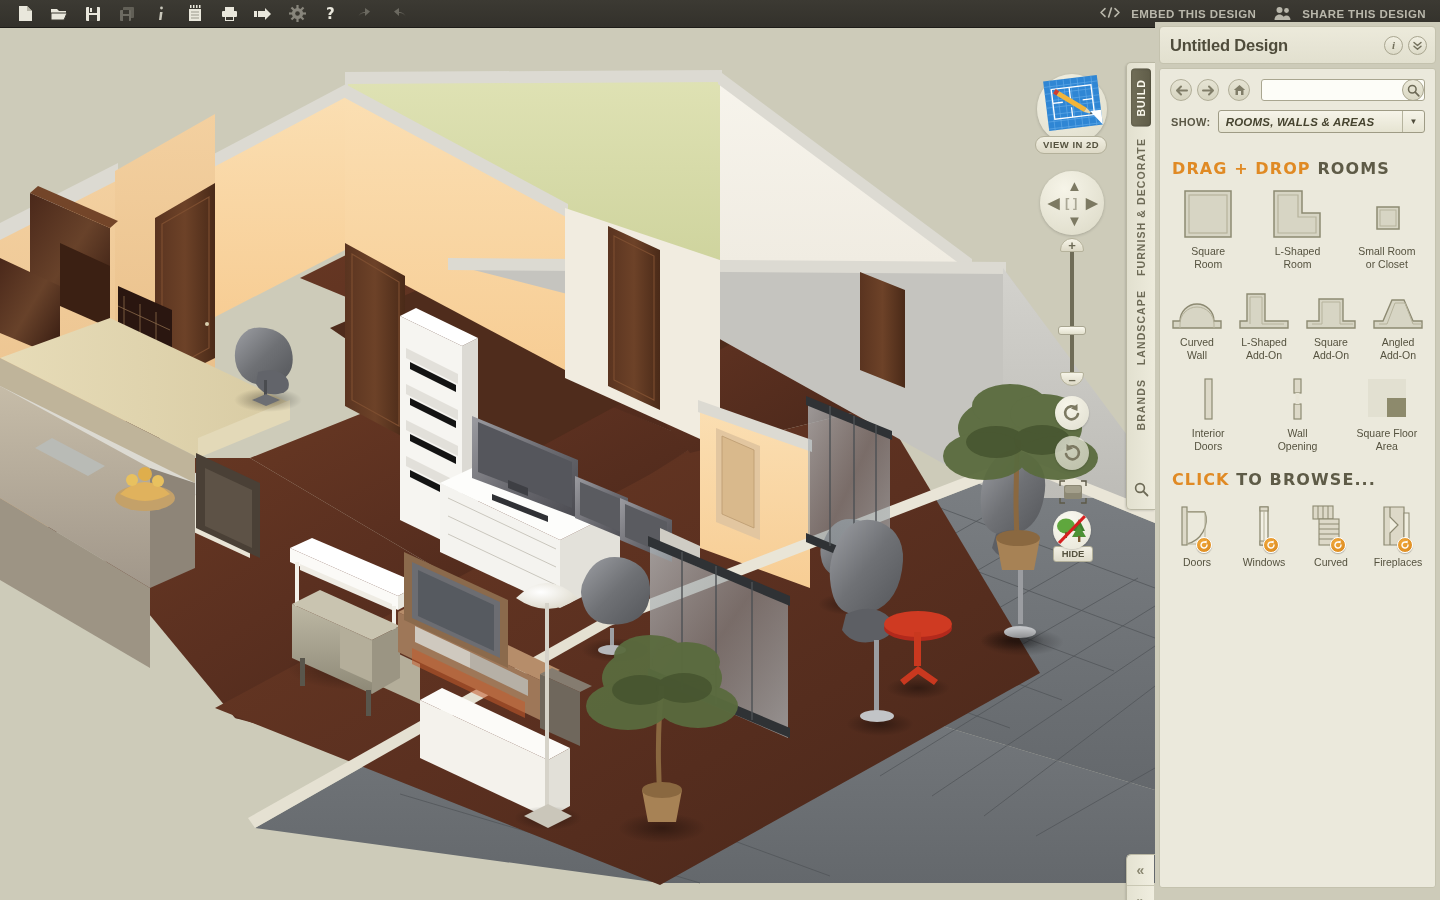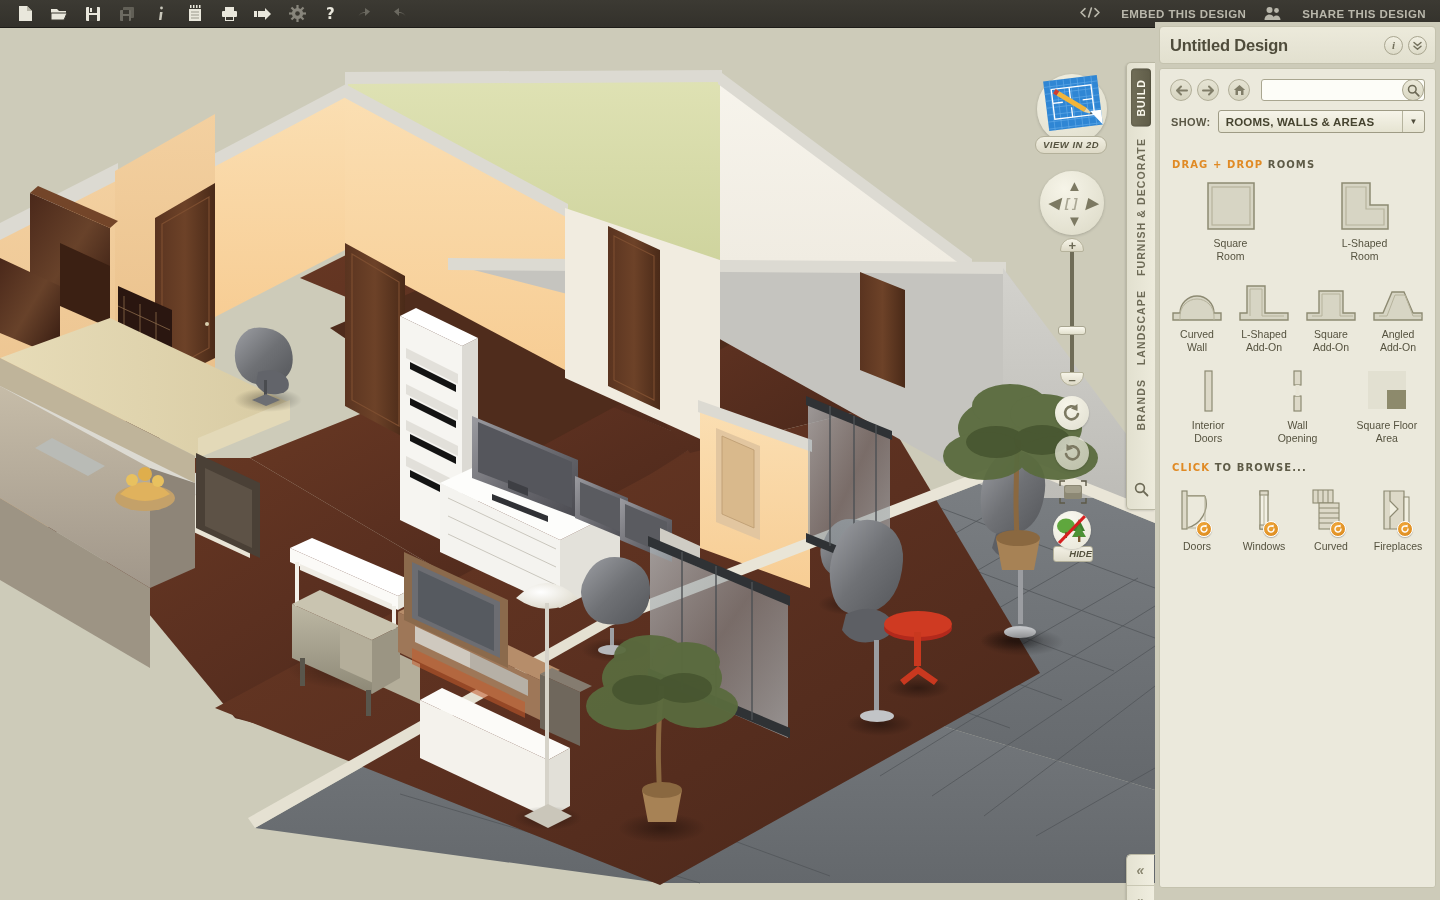--- a/index.html
+++ b/index.html
@@ -25,21 +25,21 @@
     display: flex; align-items: center; justify-content: center;
     cursor: pointer;
   }
   .tb-btn svg { display: block; }
 
   .tb-right {
     margin-left: auto; display: flex; align-items: center;
     padding-right: 14px; gap: 18px;
   }
   .tb-link {
-    display: flex; align-items: center; gap: 20px;
+    display: flex; align-items: center; gap: 10px;
     color: #b9b7ab; font-size: 11.5px; font-weight: bold;
     letter-spacing: 0.4px; cursor: pointer;
   }
 
   
   #tabbar {
     position: absolute; top: 28px; left: 0;
     width: 1155px; height: 33px;
     background: linear-gradient(#c8c6b3, #c2c0ad);
   }
@@ -65,21 +65,20 @@
     color: #a5a28c; font-size: 19px; font-weight: bold;
     line-height: 14px; cursor: pointer;
   }
 
   
   #canvas {
     position: absolute; top: 28px; left: 0;
     width: 1155px; height: 872px;
     background: #cdcbb9;
     overflow: hidden;
-    font-style: italic;
   }
   #scene { position: absolute; inset: 0; }
 
   
   #vtabs {
     position: absolute; top: 62px; left: 1126px;
     width: 29px; height: 448px;
     background: linear-gradient(to right, #e2e0cf, #edebdc);
     border: 1px solid #bab8a4;
     border-right: none;
@@ -204,21 +203,20 @@
     background: radial-gradient(circle at 36% 28%, #fbfaf2, #e6e4d6);
     box-shadow: 0 1px 2px rgba(0,0,0,0.18);
     position: relative; overflow: hidden;
   }
   .hide-label {
     margin-top: -3px;
     background: linear-gradient(#f3f1e5,#dfdccb);
     border: 1px solid #b3b09a; border-radius: 3px;
     font-size: 9.5px; font-weight: bold; color: #55523f;
     padding: 1px 0 2px;
-    text-align: right;
   }
 
   
   .collapse-col {
     position: absolute; left: 1126px; top: 826px;
     width: 29px;
     border: 1px solid #bab8a4; border-right: none;
     border-radius: 5px 0 0 5px;
     overflow: hidden;
     box-shadow: -1px 1px 2px rgba(0,0,0,0.1);
@@ -309,33 +307,33 @@
     letter-spacing: 0.4px;
   }
   .select-box {
     flex: 1; height: 23px;
     border: 1px solid #9e9b85; border-radius: 3px;
     background: linear-gradient(#f6f4e9, #e6e4d2);
     display: flex; align-items: center;
     padding-left: 7px;
     font-size: 11.5px; font-weight: bold; color: #46442f;
     letter-spacing: 0.2px;
-    cursor: pointer; position: relative;
+    cursor: pointer; position: relative; font-style: italic;
   }
   .select-arrow {
     margin-left: auto; width: 22px; height: 100%;
     border-left: 1px solid #b6b49e;
     display: flex; align-items: center; justify-content: center;
     color: #4f4c3b; font-size: 8px;
   }
 
   
   .section { padding: 0 10px; margin-bottom: 3px; }
   .sec-title {
-    font-size: 10px; font-weight: bold;
+    font-size: 16px; font-weight: bold;
     letter-spacing: 1.1px;
     color: #5e5b47;
     margin: 14px 0 8px 2px;
     font-family: "DejaVu Sans", sans-serif;
   }
   .sec-title .hl { color: #e08a24; }
   .items { display: flex; gap: 13px; }
   .item {
     flex: 1; text-align: center; cursor: pointer;
     padding-bottom: 4px;
@@ -1100,20 +1098,30 @@
         <div class="item">
           <div class="icon-box">
             <svg width="52" height="52" viewBox="0 0 52 52">
                 <path d="M3 3h28v22h18v24H3z" fill="#d7d5c4" stroke="#8d8a72" stroke-width="1.5"></path>
                 <path d="M7 7h20v22h18v16H7z" fill="none" stroke="#b6b39c" stroke-width="1.2"></path>
               </svg>
           </div>
           <div class="item-label">L-Shaped
 Room</div>
         </div>
+        <div class="item">
+          <div class="icon-box">
+            <svg width="52" height="52" viewBox="0 0 52 52">
+                <rect x="16" y="19" width="22" height="22" fill="#d7d5c4" stroke="#8d8a72" stroke-width="1.5"></rect>
+                <rect x="19" y="22" width="16" height="16" fill="none" stroke="#b6b39c" stroke-width="1"></rect>
+              </svg>
+          </div>
+          <div class="item-label">Small Room
+or Closet</div>
+        </div>
       </div>
     </div>
 
     <div class="section">
       <div class="items">
         <div class="item">
           <div class="icon-box">
             <svg width="54" height="40" viewBox="0 0 54 40">
                 <path d="M3 37V30h7a17 17 0 0 1 34 0h7v7z" fill="#d7d5c4" stroke="#8d8a72" stroke-width="1.4"></path>
                 <path d="M10 37V33a17 17 0 0 1 34 0v4" fill="none" stroke="#b6b39c" stroke-width="1"></path>

